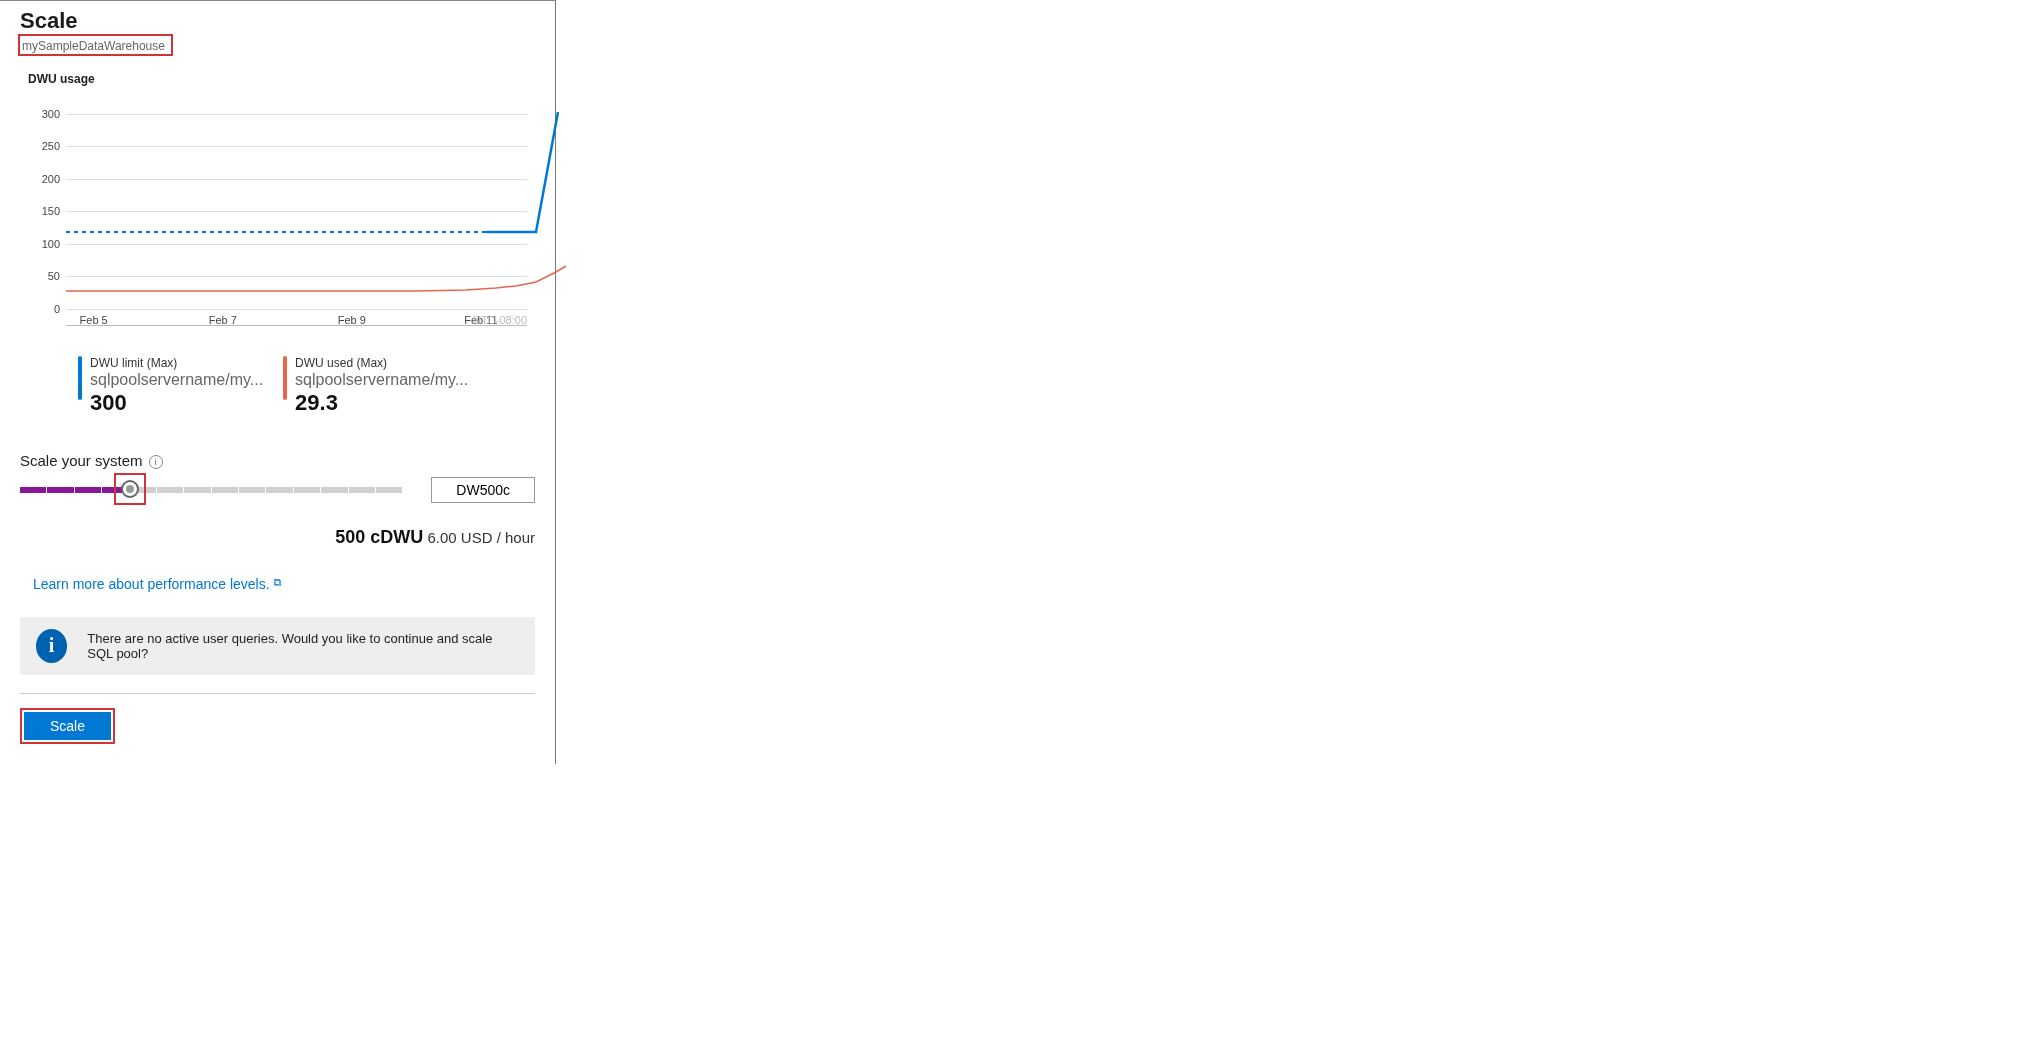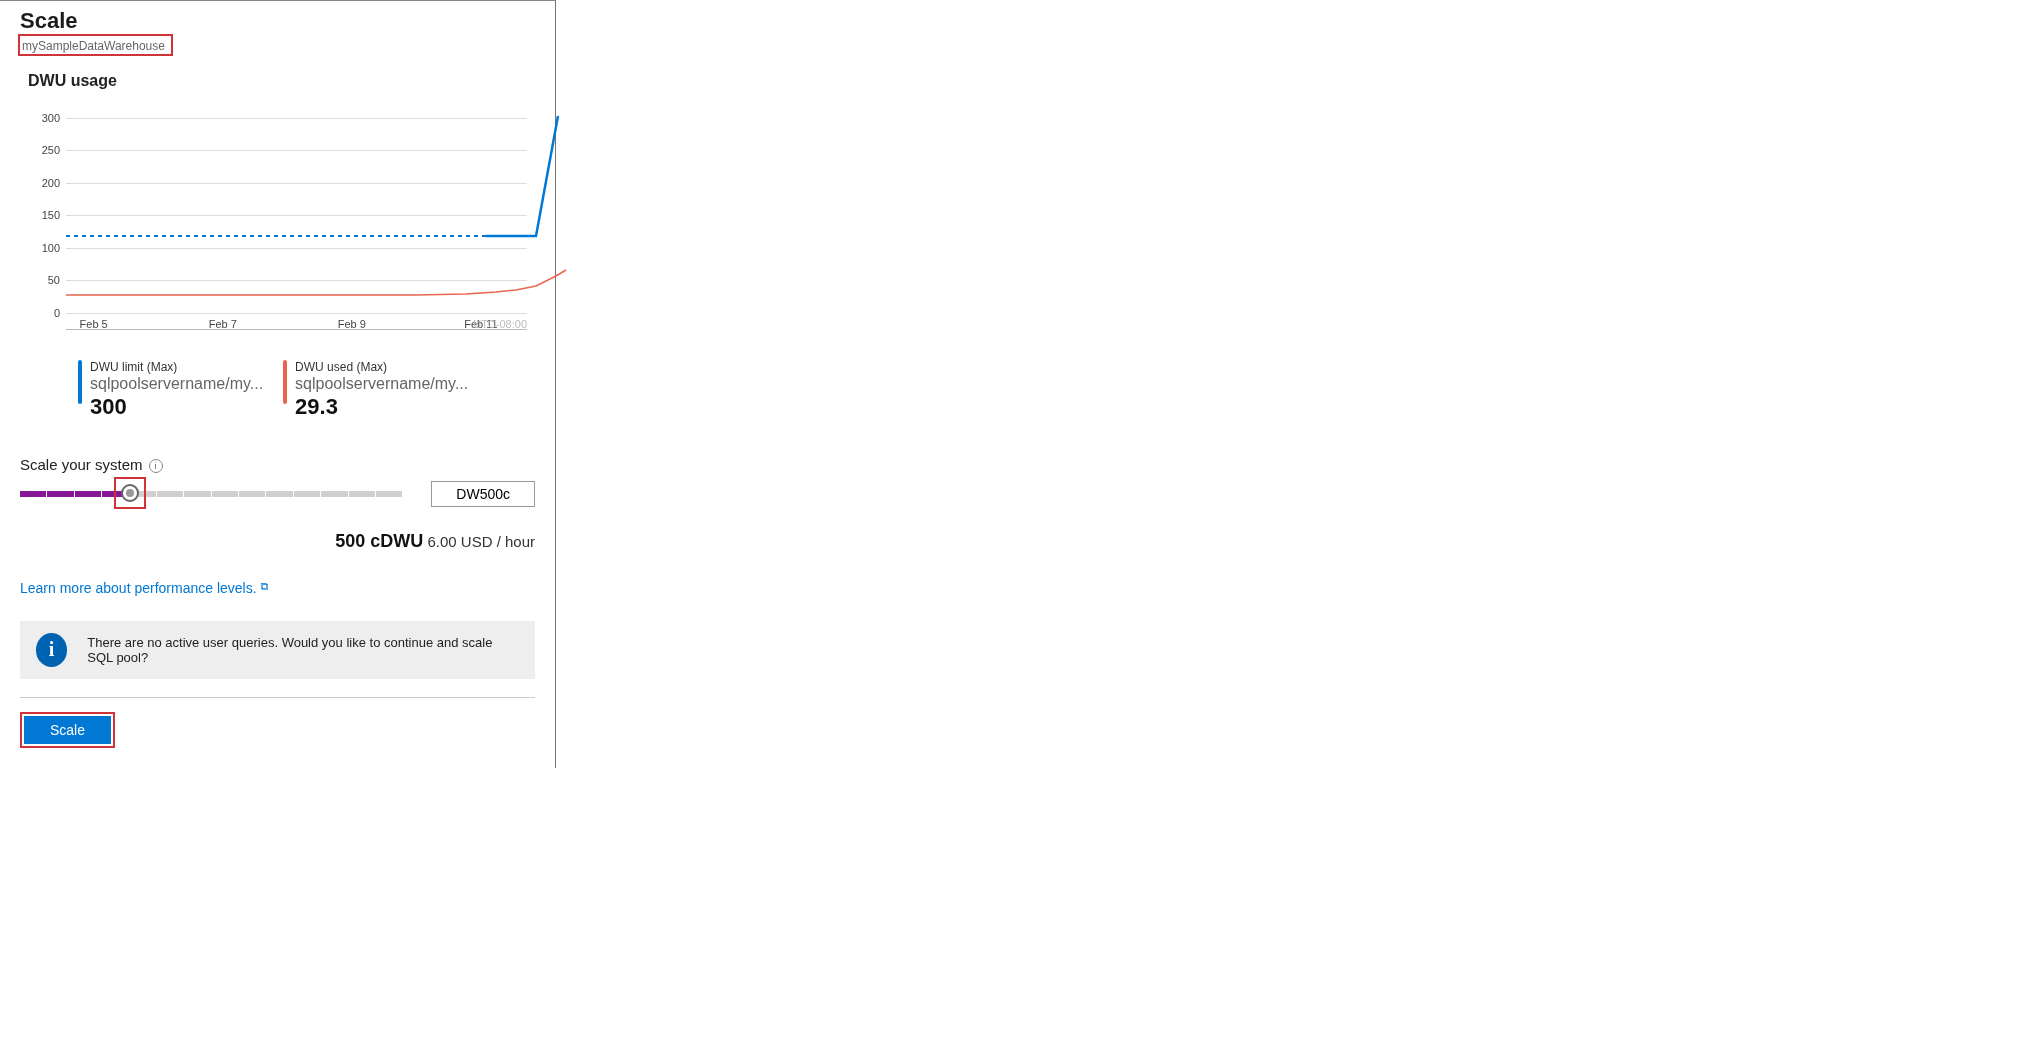--- a/index.html
+++ b/index.html
@@ -13,21 +13,21 @@
     padding:0 0 20px 0;
     position:relative;
   }
   .panel:before{
     content:"";position:absolute;top:0;left:0;right:0;height:1px;background:#888;
   }
   .header{padding:8px 20px 2px 20px;}
   h1{font-size:22px;font-weight:600;color:#1b1b1b;}
   .subtitle-wrap{display:inline-block;border:2px solid #d13438;padding:0 6px 0 2px;margin-top:0px;margin-left:-2px;}
   .subtitle{font-size:12px;color:#666;}
-  .section-title{font-size:16px;font-weight:600;color:#222;padding:14px 0 0 28px;}
+  .section-title{font-size:12px;font-weight:600;color:#222;padding:14px 0 0 28px;}
   .chart-wrap{padding:10px 28px 0 28px;margin-left:8px;}
   .chart{position:relative;height:250px;}
   .ytick{position:absolute;left:0;font-size:11px;color:#444;text-align:right;width:24px;transform:translateY(-50%);}
   .grid{position:absolute;left:30px;right:0;border-top:1px solid #ddd;height:0;}
   .xaxis{position:absolute;left:30px;right:0;bottom:20px;border-top:1px solid #bbb;}
   .xtick{position:absolute;bottom:0;font-size:11px;color:#444;transform:translateX(-50%);}
   .tz{position:absolute;right:0;bottom:0;font-size:11px;color:#bbb;text-align:right;}
   svg.plot{position:absolute;left:30px;top:0;}
   .legend{display:flex;gap:20px;padding:10px 28px 0 42px;}
   .legend-item{display:flex;gap:8px;}
@@ -42,21 +42,21 @@
   .slider{position:relative;flex:1;height:26px;}
   .track{position:absolute;top:50%;left:0;right:0;height:6px;transform:translateY(-50%);display:flex;}
   .seg{flex:1;height:100%;background:#d0d0d0;border-right:1px solid #fff;}
   .seg.filled{background:#881798;}
   .thumb-box{position:absolute;top:-4px;width:32px;height:32px;border:2px solid #d13438;display:flex;align-items:center;justify-content:center;background:rgba(255,255,255,0);}
   .thumb{width:18px;height:18px;border:2px solid #666;border-radius:50%;background:#fff;}
   .thumb:after{content:"";display:block;width:8px;height:8px;background:#999;border-radius:50%;margin:3px auto;}
   .scale-value{border:1px solid #999;padding:4px 24px;font-size:14px;min-width:90px;text-align:center;}
   .cost{text-align:right;padding:24px 20px 0 4px;font-size:15px;color:#333;}
   .cost b{font-size:18px;font-weight:600;color:#111;}
-  .learn{display:inline-flex;gap:4px;padding:28px 0 0 20px;color:#0078d4;font-size:14px;text-decoration:none;}
+  .learn{display:inline-flex;gap:4px;padding:28px 0 0 20px;color:#0078d4;font-size:14px;text-decoration:none;margin-left:13px;}
   .ext-icon{font-size:11px;}
   .notice{margin:24px 20px 0 20px;background:#eee;display:flex;align-items:center;gap:20px;padding:12px 16px;}
   .notice-icon{width:34px;height:34px;background:#0063b1;border-radius:50%;display:flex;align-items:center;justify-content:center;}
   .notice-icon span{color:#fff;font-size:20px;font-weight:700;font-family:Georgia,serif;}
   .notice-text{font-size:13px;color:#222;}
   hr.sep{border:none;border-top:1px solid #ccc;margin:18px 20px 0 20px;}
   .action{margin:14px 0 0 20px;display:inline-block;border:2px solid #d13438;padding:2px;}
   .btn{background:#0078d4;color:#fff;border:none;padding:6px 26px;font-size:14px;cursor:pointer;}
 </style>
 </head>

